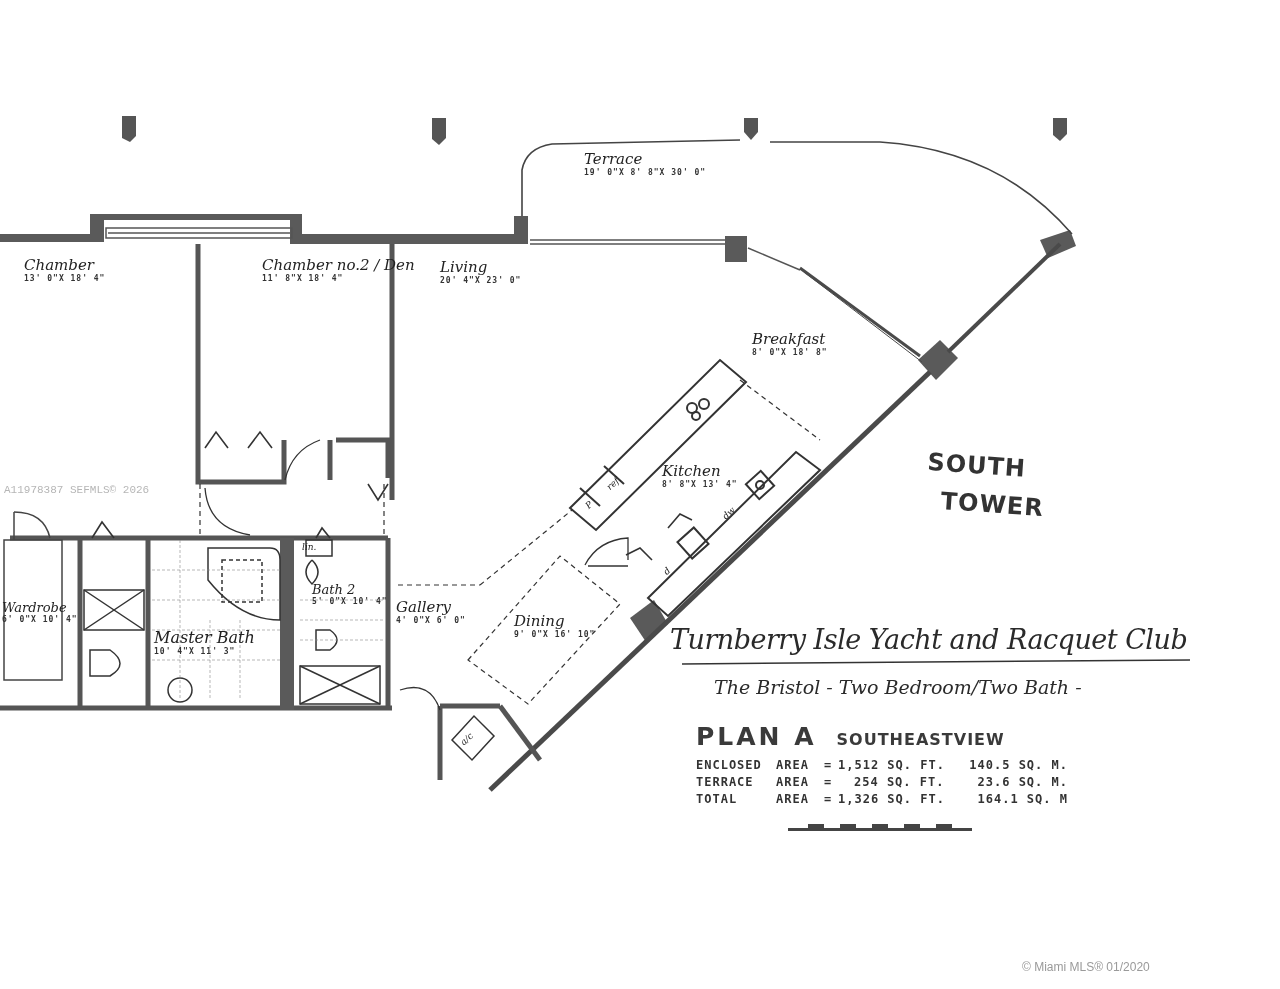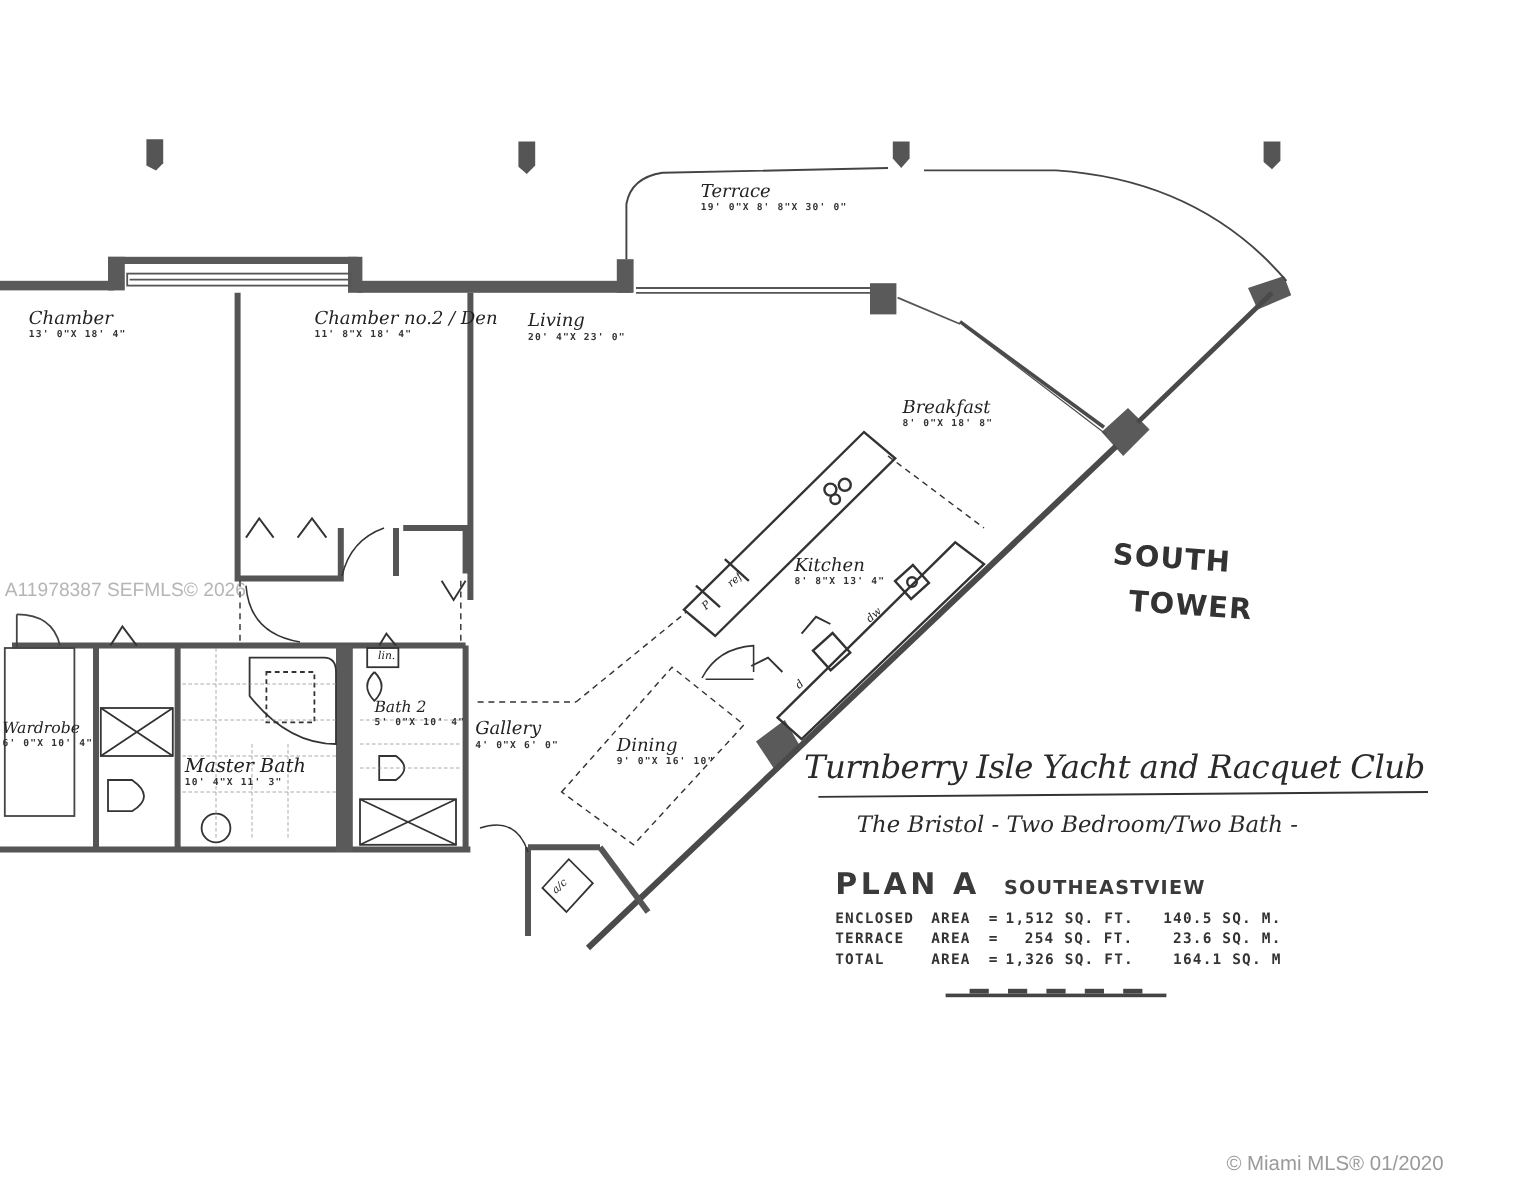--- a/index.html
+++ b/index.html
@@ -8,22 +8,22 @@
   .lbl { position: absolute; white-space: nowrap; }
   .room { font-family: "DejaVu Serif", serif; font-style: italic; font-size: 15px; color: #222; }
   .dim { font-family: "DejaVu Sans Mono", monospace; font-size: 8px; font-weight: bold; color: #333; letter-spacing: 1px; }
   .title1 { font-family: "DejaVu Serif", serif; font-style: italic; font-size: 27px; color: #2a2a2a; letter-spacing: -0.5px; }
   .title2 { font-family: "DejaVu Serif", serif; font-style: italic; font-size: 19px; color: #2a2a2a; }
   .plan-lbl { font-family: "DejaVu Sans", sans-serif; font-weight: bold; font-size: 25px; color: #3a3a3a; letter-spacing: 3px; }
   .view-lbl { font-family: "DejaVu Sans", sans-serif; font-weight: bold; font-size: 16px; color: #3a3a3a; letter-spacing: 1px; }
   .area-row { font-family: "DejaVu Sans Mono", monospace; font-weight: bold; font-size: 12px; color: #333; letter-spacing: 1px; display: flex; }
   .area-row span { display: inline-block; }
   .hand { font-family: "DejaVu Sans", sans-serif; font-size: 24px; color: #333; font-weight: bold; transform: rotate(4deg); letter-spacing: 1px; }
-  .wm { font-family: Liberation Sans, sans-serif; font-size: 16px; color: rgba(120,120,120,0.55); }
-  .copy { font-family: "Liberation Sans", sans-serif; font-size: 17px; color: #9a9a9a; }
+  .wm { font-family: Liberation Mono, monospace; font-size: 11px; color: rgba(120,120,120,0.55); }
+  .copy { font-family: "Liberation Sans", sans-serif; font-size: 12px; color: #9a9a9a; }
   .small { font-family: "DejaVu Serif", serif; font-style: italic; font-size: 9px; color: #222; }
 </style>
 </head>
 <body>
 
 <svg class="plan" width="1280" height="989" viewBox="0 0 1280 989">
   <g fill="#555" stroke="none">
     <path d="M122 116 h14 v20 l-6 6 l-8 -4 z"></path>
     <path d="M432 118 h14 v20 l-7 7 l-7 -6 z"></path>
     <path d="M744 118 h14 v14 l-7 8 l-7 -8 z"></path>
@@ -210,21 +210,21 @@
 </div>
 <div class="lbl" style="left:312px;top:582px;">
   <div class="room" style="font-size:13px;">Bath 2</div>
   <div class="dim">5' 0"X 10' 4"</div>
 </div>
 <div class="lbl" style="left:2px;top:600px;">
   <div class="room" style="font-size:13px;">Wardrobe</div>
   <div class="dim">6' 0"X 10' 4"</div>
 </div>
 
-<div class="lbl small" style="left:315px;top:542px;text-align:right;">lin.</div>
+<div class="lbl small" style="left:302px;top:542px;text-align:right;">lin.</div>
 <div class="lbl small" style="left:460px;top:734px;transform:rotate(-42deg);">a/c</div>
 <div class="lbl small" style="left:606px;top:478px;transform:rotate(-42deg);">ref.</div>
 <div class="lbl small" style="left:586px;top:500px;transform:rotate(-42deg);">P</div>
 <div class="lbl small" style="left:722px;top:508px;transform:rotate(-42deg);">dw</div>
 <div class="lbl small" style="left:664px;top:566px;transform:rotate(-42deg);">d</div>
 
 <div class="lbl hand" style="left:926px;top:452px;">
   <div>SOUTH</div>
   <div style="margin-left:16px;margin-top:10px;">TOWER</div>
 </div>

